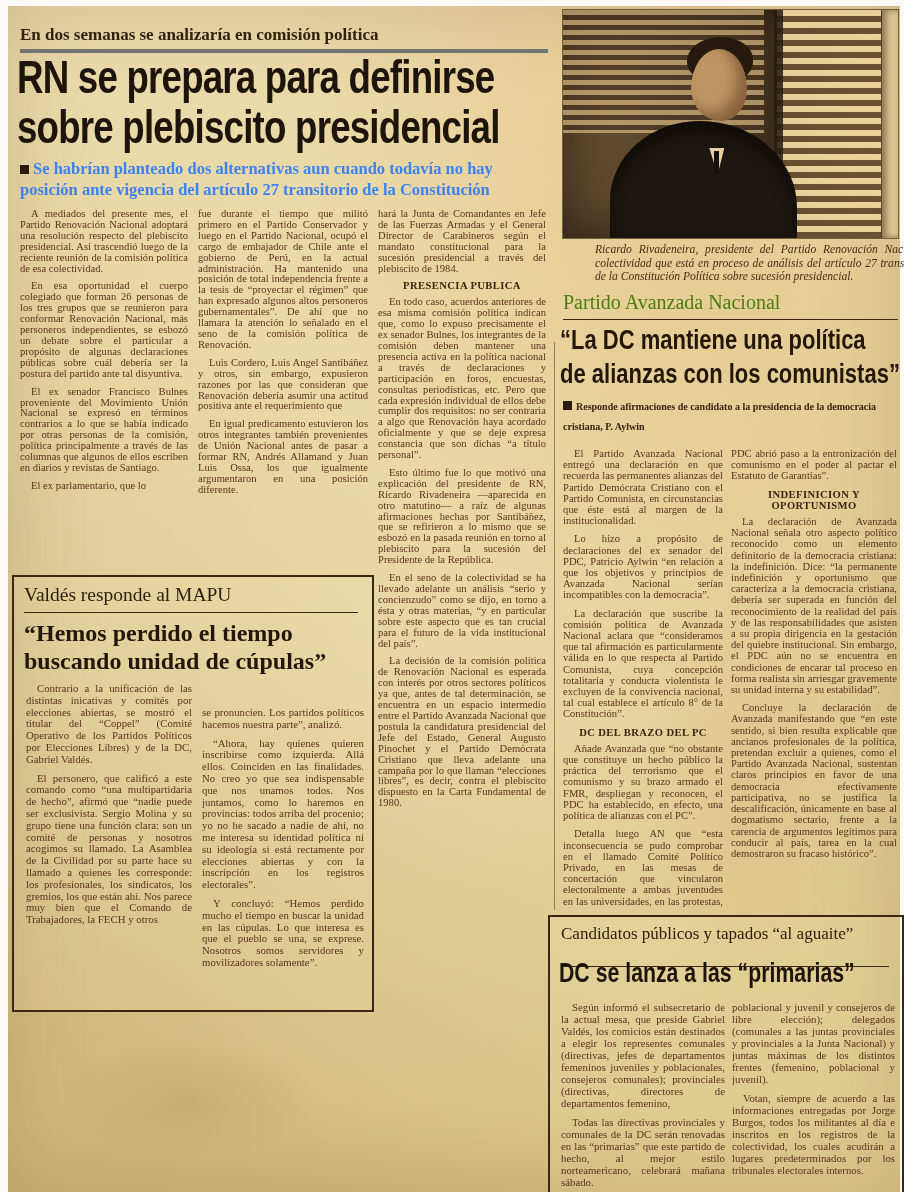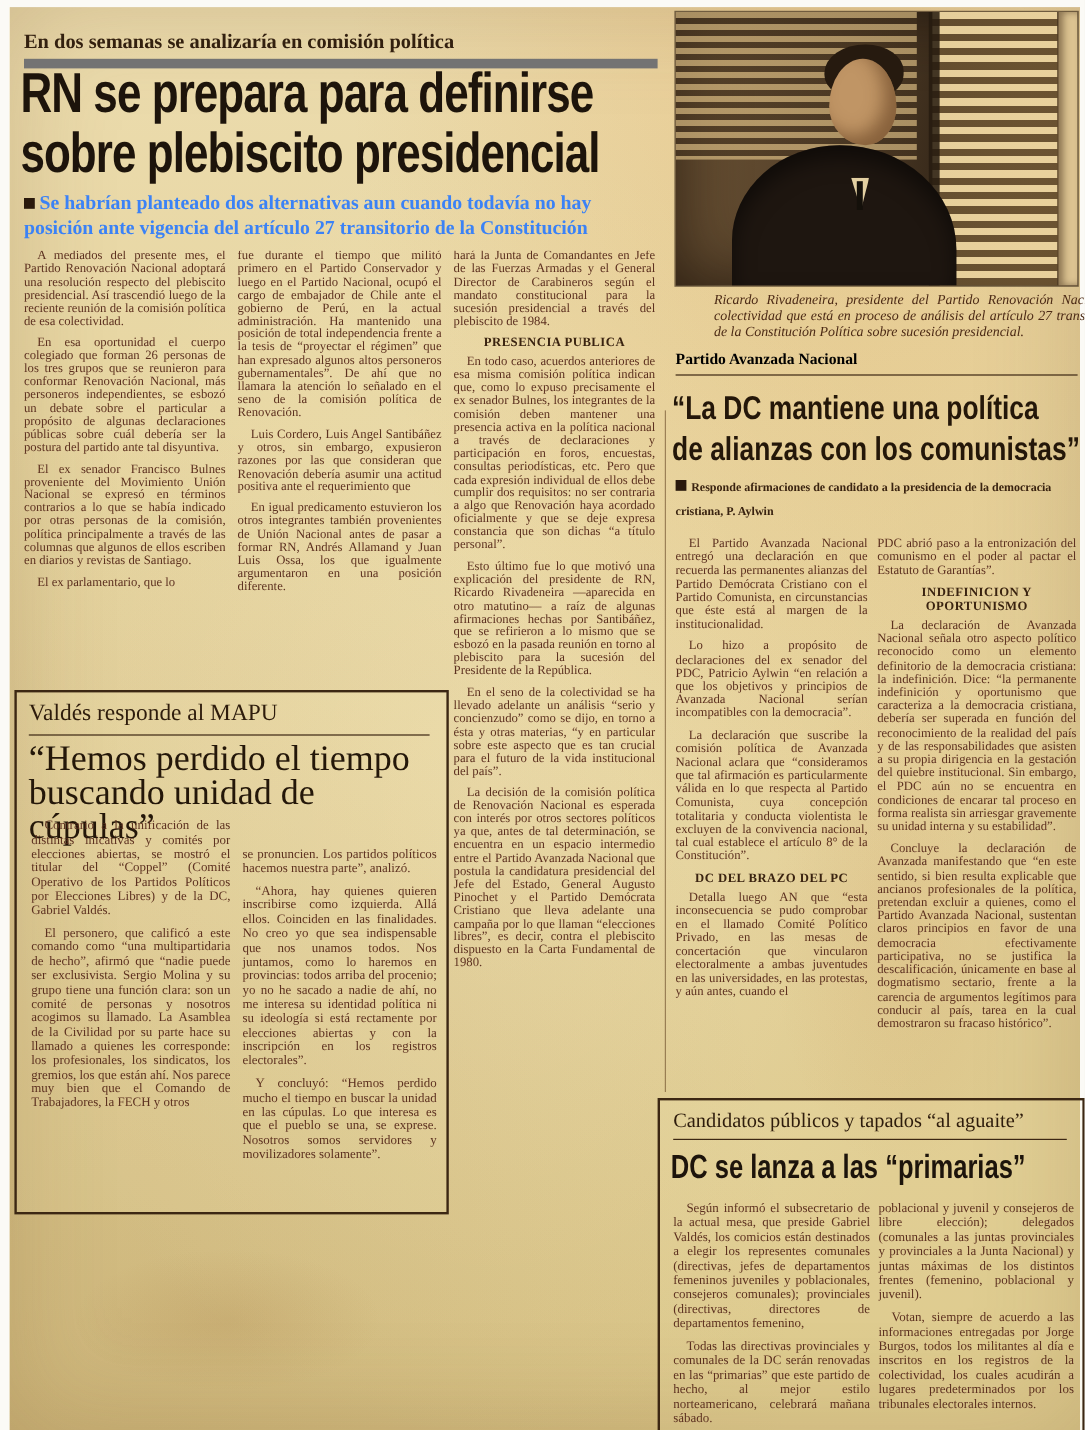--- a/index.html
+++ b/index.html
@@ -20,21 +20,21 @@
   .bodycol{position:absolute;overflow:hidden;color:#5d3120;text-align:justify;}
   .bodycol p{margin:0 0 7px;text-indent:11px;}
   .bodycol p.cont{text-indent:0;}
   .colsub{font-weight:700;text-align:center;text-indent:0 !important;color:#3a2310;
           letter-spacing:.4px;margin:4px 0 5px !important;}
   .sq{display:inline-block;width:9px;height:9px;background:#2a190c;margin-right:4px;
       vertical-align:baseline;}
 
   
   .m-kicker{position:absolute;left:20px;top:25px;width:528px;font-size:17px;
-    border-bottom:8px solid #737373;padding-bottom:4px;}
+    border-bottom:4px solid #737373;padding-bottom:4px;}
   .headline{position:absolute;color:#1d140b;font-family:"Liberation Sans",sans-serif;
     font-weight:700;white-space:nowrap;}
   .headline .hl{display:block;height:50px;}
   .headline span{display:inline-block;transform:scaleX(.78);transform-origin:0 60%;}
   .m-headline{left:17px;top:52px;font-size:47px;letter-spacing:-1px;line-height:50px;}
   .m-subhead{position:absolute;left:20px;top:158px;width:528px;font-size:16.5px;
     font-weight:700;line-height:21px;color:#3b82f6;}
   .maincol{font-size:10.6px;line-height:10.9px;}
   #mcol1{left:20px;top:209px;width:168px;height:360px;}
   #mcol2{left:198px;top:209px;width:170px;height:360px;}
@@ -62,45 +62,45 @@
     box-shadow:inset -10px -8px 14px rgba(90,55,25,.55);}
   .man .torso{position:absolute;left:0;bottom:0;width:100%;height:56%;background:#1e1610;
     border-radius:48% 52% 0 0/68% 74% 0 0;box-shadow:inset 0 10px 18px rgba(0,0,0,.5);}
   .man .shirt{position:absolute;left:53%;bottom:30%;width:15px;height:27px;background:#e3d0a2;
     clip-path:polygon(0 0,100% 0,55% 100%);}
   .man .tie{position:absolute;left:55.5%;bottom:30%;width:5px;height:24px;background:#14100a;}
   .caption{position:absolute;left:595px;top:243px;width:335px;font-size:11.6px;line-height:13.6px;
     font-style:italic;font-weight:400;color:#4c2a15;text-align:justify;}
 
   
-  .av-kicker{position:absolute;left:563px;top:291px;width:335px;font-size:13px;font-weight:700;
-    color:#000000;border-bottom:1.5px solid #3c2713;padding-bottom:5px;}
+  .av-kicker{position:absolute;left:563px;top:291px;width:335px;font-size:20px;font-weight:400;
+    color:#4d7c0f;border-bottom:1.5px solid #3c2713;padding-bottom:5px;}
   .av-headline{left:560px;top:323px;font-size:27.5px;line-height:34px;color:#241709;}
   .av-headline .hl{height:34px;}
   .av-headline span{transform:scaleX(.8);}
   .av-subhead{position:absolute;left:563px;top:397px;width:332px;font-size:10px;font-weight:700;
     line-height:20px;color:#3a2310;}
   .avcol{font-size:10.6px;line-height:11.2px;}
   #avcol1{left:563px;top:448px;width:160px;height:460px;}
   #avcol2{left:731px;top:448px;width:166px;height:460px;}
 
   
   .nbox{position:absolute;border:2.5px solid #3c2713;background:rgba(255,244,200,.12);}
   #valdes-box{left:12px;top:575px;width:358px;height:433px;}
   .v-kicker{position:absolute;left:10px;top:7px;width:334px;font-size:19.5px;font-weight:400;
     color:#2e1c0c;border-bottom:1.5px solid #3c2713;padding-bottom:6px;}
-  .v-headline{position:absolute;left:10px;top:42px;font-size:30px;line-height:28px;
-    font-weight:400;color:#241709;font-family:"Liberation Serif",serif;}
+  .v-headline{position:absolute;left:10px;top:42px;font-size:24px;line-height:28px;
+    font-weight:700;color:#241709;font-family:"Liberation Serif",serif;}
   .vcol{font-size:10.8px;line-height:11.8px;}
   #vcol1{left:12px;top:106px;width:166px;height:316px;}
   #vcol2{left:188px;top:106px;width:162px;height:316px;margin-top:24px;}
 
   #prim-box{left:548px;top:915px;width:352px;height:277px;}
   .p-kicker{position:absolute;left:11px;top:7px;width:328px;font-size:17px;font-weight:400;
-    color:#2e1c0c;border-bottom:1.5px solid #3c2713;padding-bottom:5px;}
+    color:#2e1c0c;border-bottom:1.5px solid #3c2713;padding-bottom:22px;}
   .p-headline{position:absolute;left:9px;top:40px;font-size:28px;color:#1d140b;
     font-family:"Liberation Sans",sans-serif;font-weight:700;white-space:nowrap;}
   .p-headline span{display:inline-block;transform:scaleX(.76);transform-origin:0 60%;}
   .pcol{font-size:10.8px;line-height:12px;}
   #pcol1{left:11px;top:84px;width:164px;height:185px;}
   #pcol2{left:182px;top:84px;width:163px;height:185px;}
 </style>
 </head>
 <body>
 
@@ -166,20 +166,21 @@
 
   <div class="av-subhead">
     <span class="sq"></span><span>Responde afirmaciones de candidato a la presidencia de la democracia cristiana, P. Aylwin</span>
   </div>
 
   <div id="avcol1" class="bodycol avcol">
     <p>El Partido Avanzada Nacional entregó una declaración en que recuerda las permanentes alianzas del Partido Demócrata Cristiano con el Partido Comunista, en circunstancias que éste está al margen de la institucionalidad.</p>
     <p>Lo hizo a propósito de declaraciones del ex senador del PDC, Patricio Aylwin “en relación a que los objetivos y principios de Avanzada Nacional serían incompatibles con la democracia”.</p>
     <p>La declaración que suscribe la comisión política de Avanzada Nacional aclara que “consideramos que tal afirmación es particularmente válida en lo que respecta al Partido Comunista, cuya concepción totalitaria y conducta violentista le excluyen de la convivencia nacional, tal cual establece el artículo 8° de la Constitución”.</p>
     <p class="colsub">DC DEL BRAZO DEL PC</p>
+    <p>Añade Avanzada que “no obstante que constituye un hecho público la práctica del terrorismo que el comunismo y su brazo armado el FMR, despliegan y reconocen, el PDC ha establecido, en efecto, una política de alianzas con el PC”.</p>
     <p>Detalla luego AN que “esta inconsecuencia se pudo comprobar en el llamado Comité Político Privado, en las mesas de concertación que vincularon electoralmente a ambas juventudes en las universidades, en las protestas, y aún antes, cuando el</p>
   </div>
   <div id="avcol2" class="bodycol avcol">
     <p class="cont">PDC abrió paso a la entronización del comunismo en el poder al pactar el Estatuto de Garantías”.</p>
     <p class="colsub">INDEFINICION Y OPORTUNISMO</p>
     <p>La declaración de Avanzada Nacional señala otro aspecto político reconocido como un elemento definitorio de la democracia cristiana: la indefinición. Dice: “la permanente indefinición y oportunismo que caracteriza a la democracia cristiana, debería ser superada en función del reconocimiento de la realidad del país y de las responsabilidades que asisten a su propia dirigencia en la gestación del quiebre institucional. Sin embargo, el PDC aún no se encuentra en condiciones de encarar tal proceso en forma realista sin arriesgar gravemente su unidad interna y su estabilidad”.</p>
     <p>Concluye la declaración de Avanzada manifestando que “en este sentido, si bien resulta explicable que ancianos profesionales de la política, pretendan excluir a quienes, como el Partido Avanzada Nacional, sustentan claros principios en favor de una democracia efectivamente participativa, no se justifica la descalificación, únicamente en base al dogmatismo sectario, frente a la carencia de argumentos legítimos para conducir al país, tarea en la cual demostraron su fracaso histórico”.</p>
   </div>
 
   <div id="valdes-box" class="nbox">

